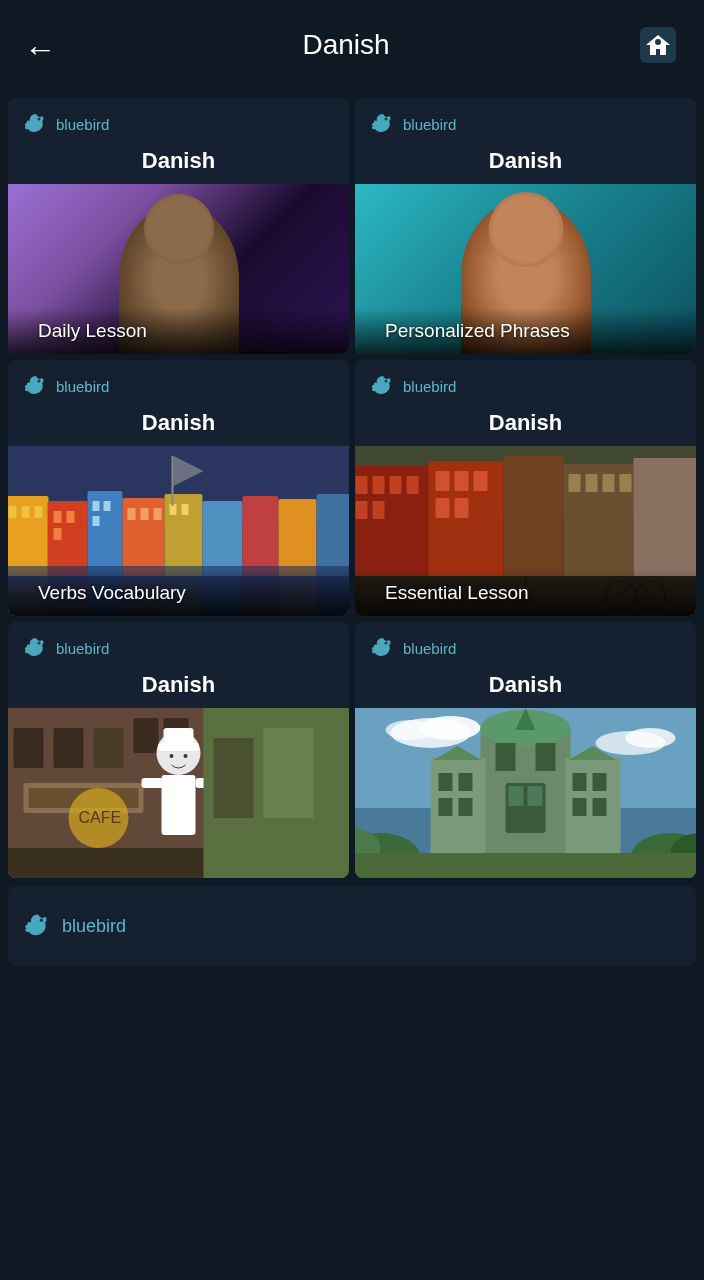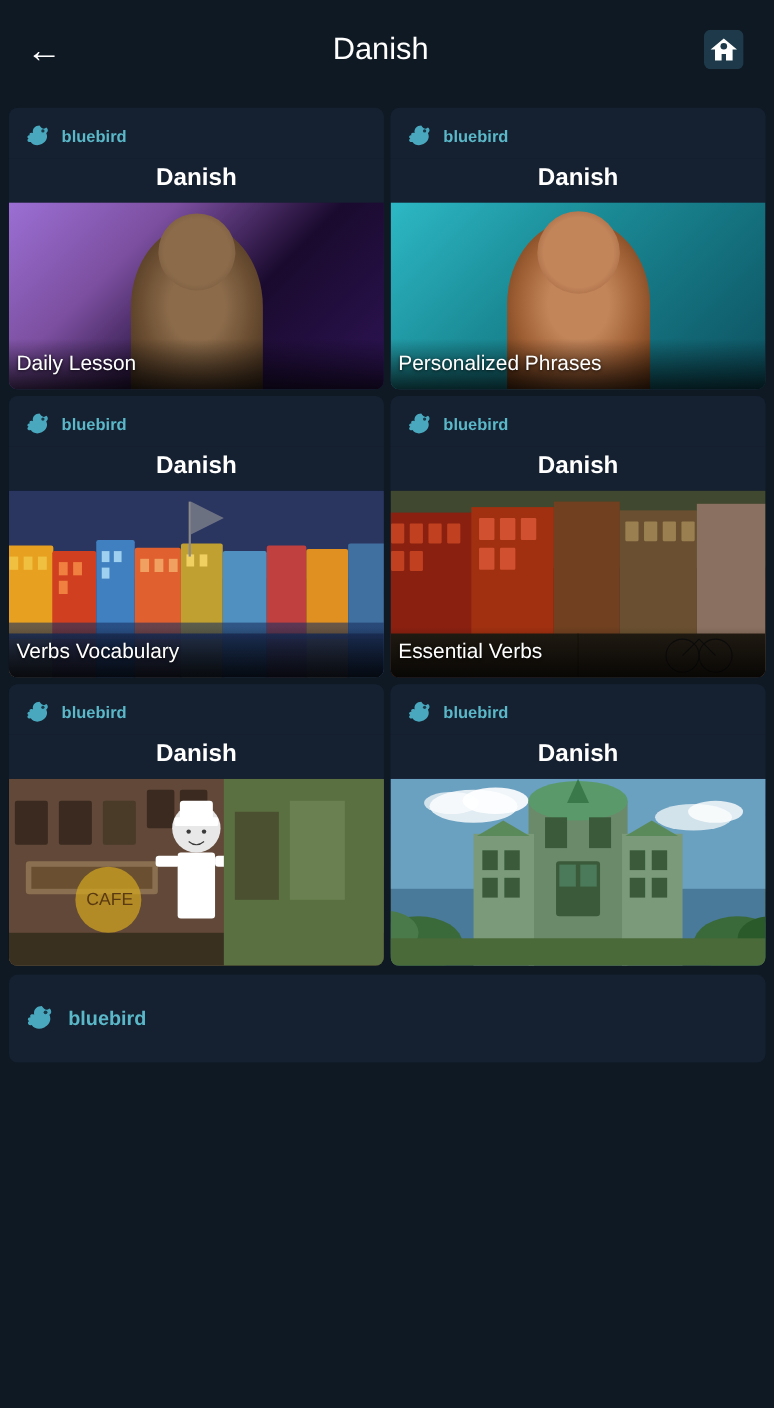--- a/index.html
+++ b/index.html
@@ -81,21 +81,21 @@
     }
 
     .bird-icon {
       width: 28px;
       height: 28px;
     }
 
     .card-brand {
       font-size: 15px;
       color: #5ab8c8;
-      font-weight: 700;
+      font-weight: 400;
     }
 
     .card-title {
       text-align: center;
       font-size: 22px;
       font-weight: 600;
       color: #fff;
       padding: 4px 0 10px 0;
       background: #152030;
     }
@@ -217,21 +217,21 @@
       height: 100%;
       background: linear-gradient(180deg, #5a8ac8 0%, #4a70a0 20%, #8aaa5a 50%, #6a8040 80%, #3a5020 100%);
       position: relative;
     }
 
     .card-label {
       position: absolute;
       bottom: 0;
       left: 0;
       right: 0;
-      padding: 12px 7px;
+      padding: 12px 30px;
       background: linear-gradient(transparent, rgba(0,0,0,0.75));
       font-size: 19px;
       font-weight: 500;
       color: #fff;
       text-shadow: 0 1px 3px rgba(0,0,0,0.8);
     }
 
     
     .partial-row {
       display: grid;
@@ -395,21 +395,21 @@
           <rect x="283" y="12" width="67" height="158" fill="#8a7060"></rect>
 
           <rect x="0" y="130" width="350" height="40" fill="#3a3020"></rect>
           <line x1="175" y1="130" x2="175" y2="170" stroke="#2a2010" strokewidth="2"></line>
 
           <circle cx="270" cy="150" r="15" fill="none" stroke="#1a1a1a" strokewidth="2"></circle>
           <circle cx="300" cy="150" r="15" fill="none" stroke="#1a1a1a" strokewidth="2"></circle>
           <path d="M270 150 L285 135 L300 150" fill="none" stroke="#1a1a1a" strokewidth="2"></path>
         </svg>
       </div>
-      <div class="card-label">Essential Verbs</div>
+      <div class="card-label">Essential Lesson</div>
     </div>
   </div>
 
   <div class="card">
     <div class="card-header">
       <div class="card-logo-bird">
         <svg class="bird-icon" viewBox="0 0 28 28" xmlns="http://www.w3.org/2000/svg">
           <path d="M14 4C10 4 7 7 8 11C6 10 4 11 5 13C3 13 2 15 4 16C2 17 3 20 6 19C8 22 12 23 16 21C20 19 22 15 20 11C22 10 22 7 20 6C18 8 16 7 14 4Z" fill="#4aa8be"></path>
           <circle cx="17" cy="9" r="1.5" fill="#1a3a4a"></circle>
         </svg>

